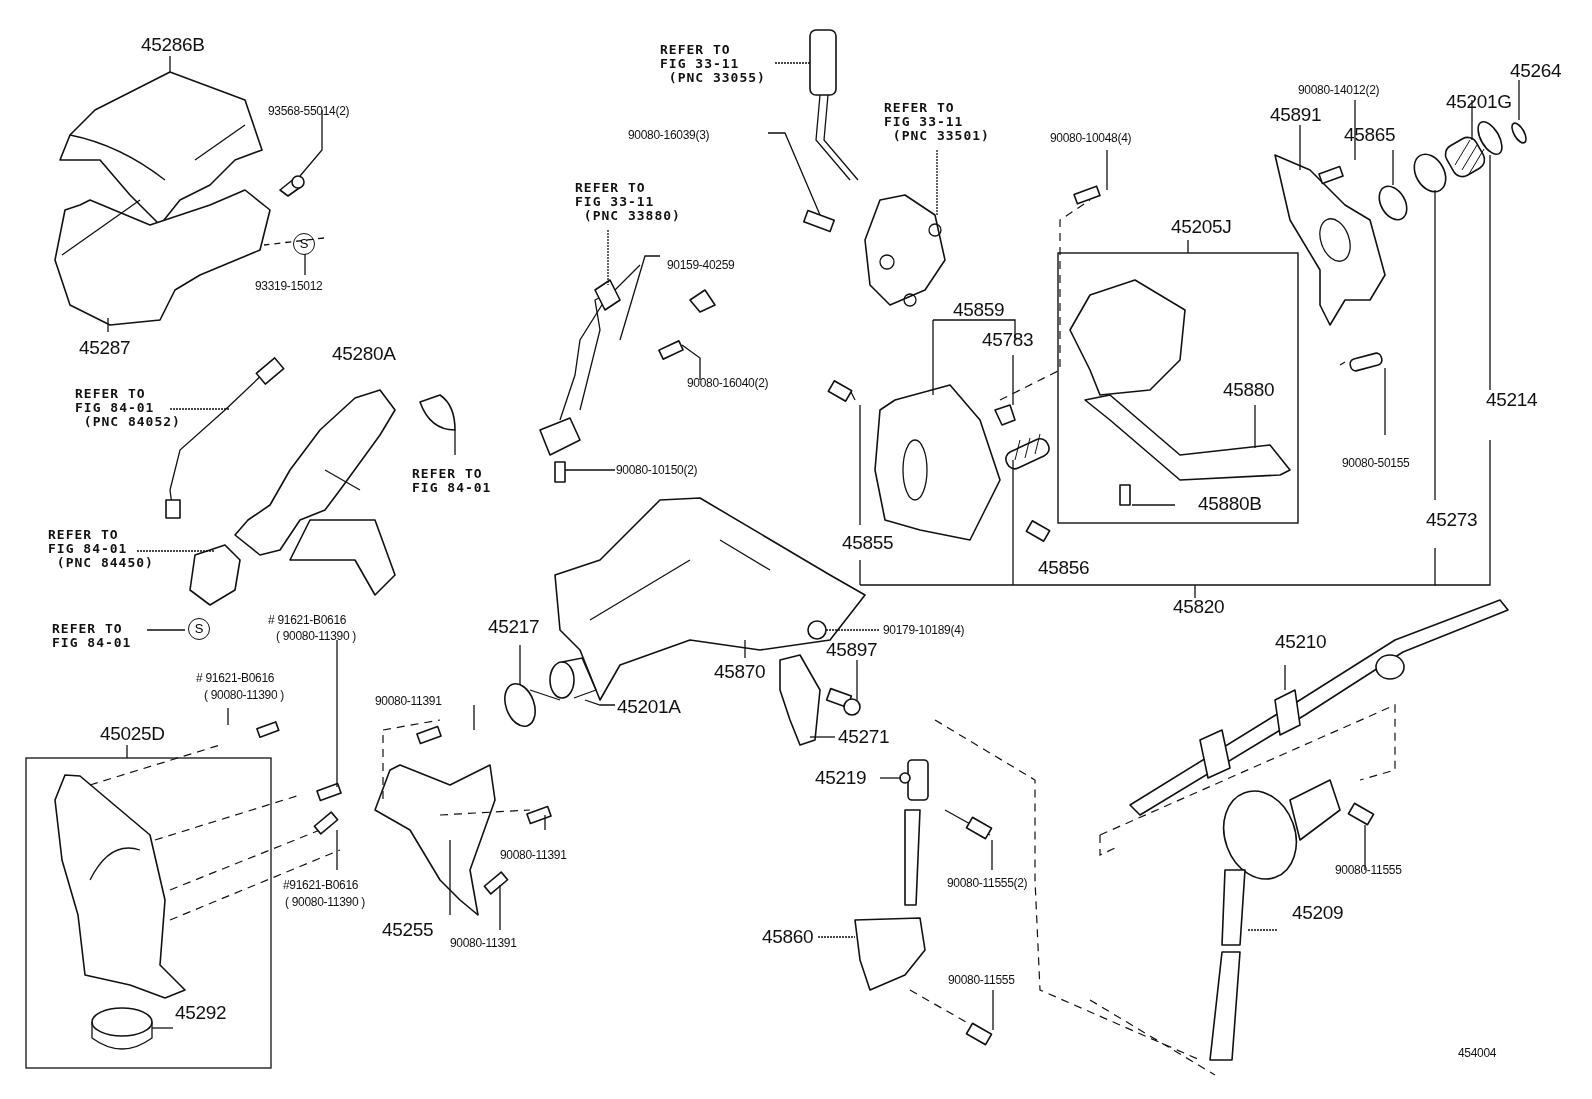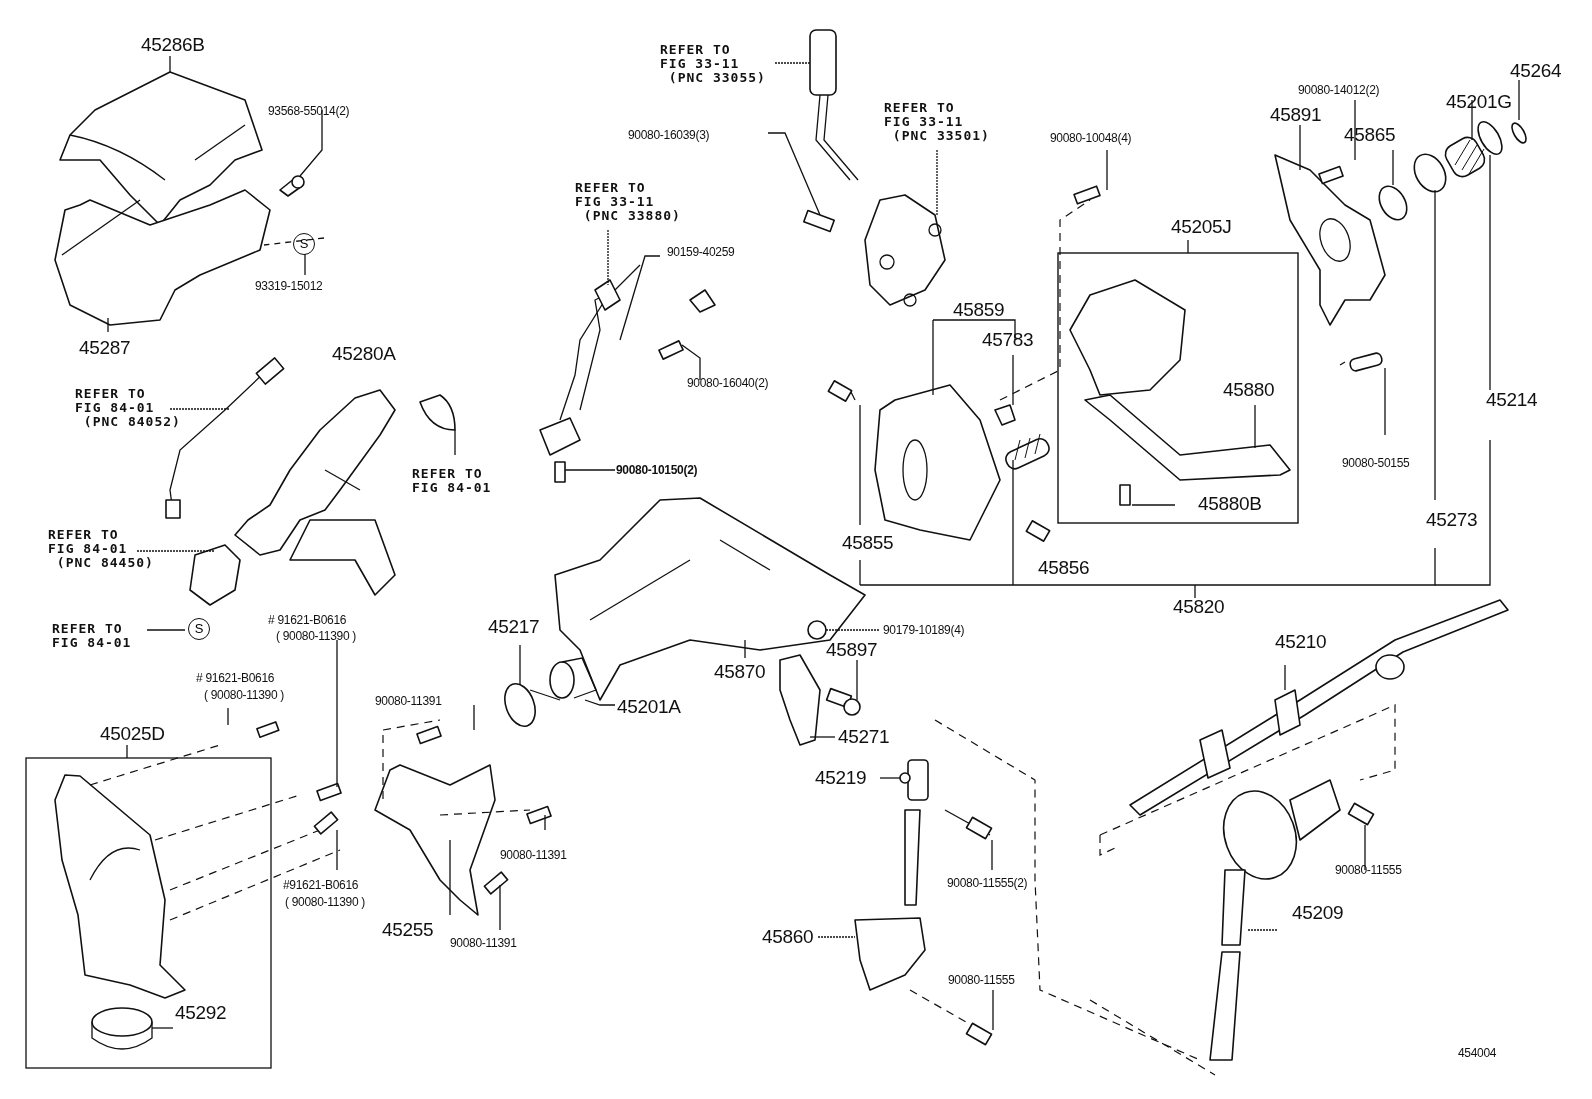--- a/index.html
+++ b/index.html
@@ -307,23 +307,23 @@
 <div class="ref" style="left:660px;top:43px;">REFER TO
 FIG 33-11
  (PNC 33055)</div>
 <div class="lbl sm" style="left:628px;top:127px;">90080-16039(3)</div>
 <div class="ref" style="left:884px;top:101px;">REFER TO
 FIG 33-11
  (PNC 33501)</div>
 <div class="ref" style="left:575px;top:181px;">REFER TO
 FIG 33-11
  (PNC 33880)</div>
-<div class="lbl sm" style="left:667px;top:244px;text-align:right;">90159-40259</div>
+<div class="lbl sm" style="left:667px;top:257px;text-align:right;">90159-40259</div>
 <div class="lbl sm" style="left:656px;top:375px;margin-left:31px;">90080-16040(2)</div>
-<div class="lbl sm" style="left:616px;top:462px;font-weight:bold;">90080-10150(2)</div>
+<div class="lbl sm" style="left:616px;top:462px;">90080-10150(2)</div>
 <div class="lbl" style="left:488px;top:617px;">45217</div>
 <div class="lbl" style="left:617px;top:697px;">45201A</div>
 <div class="lbl" style="left:714px;top:662px;">45870</div>
 <div class="lbl sm" style="left:883px;top:622px;">90179-10189(4)</div>
 <div class="lbl" style="left:826px;top:640px;">45897</div>
 <div class="lbl" style="left:838px;top:727px;">45271</div>
 <div class="lbl" style="left:815px;top:768px;">45219</div>
 <div class="lbl sm" style="left:947px;top:875px;">90080-11555(2)</div>
 <div class="lbl" style="left:762px;top:927px;">45860</div>
 <div class="lbl sm" style="left:948px;top:972px;">90080-11555</div>

